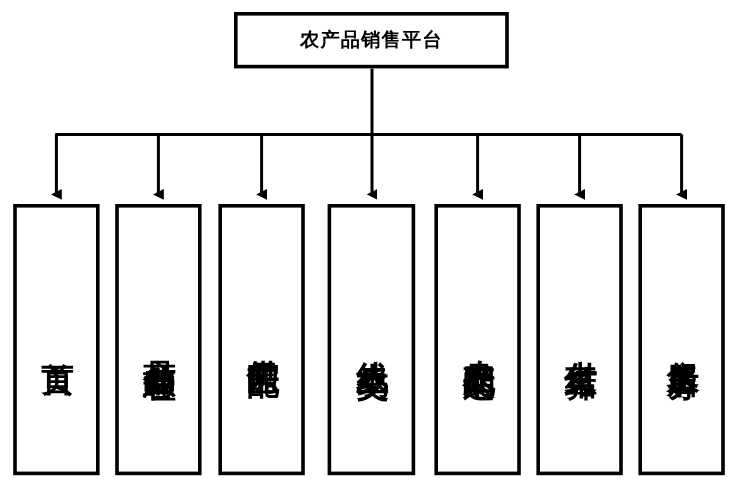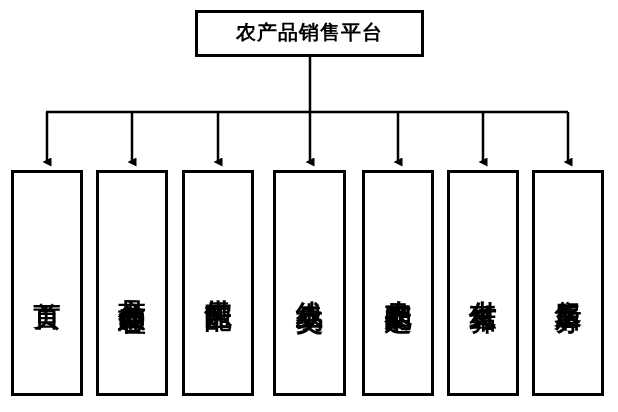--- a/index.html
+++ b/index.html
@@ -32,27 +32,27 @@
     align-items: center;
     justify-content: center;
   }
   .root-node {
     left: 195px;
     top: 10px;
     width: 229px;
     height: 47px;
   }
   .root-label {
-    font-size: 20px;
+    font-size: 16px;
     font-weight: bold;
     letter-spacing: 1px;
     color: #000000;
     line-height: 1;
     white-space: nowrap;
-    font-family: Liberation Mono, monospace;
+    font-family: Liberation Sans, sans-serif;
   }
   .leaf-node {
     top: 170px;
     height: 226px;
   }
   .leaf-label {
     writing-mode: vertical-rl;
     text-orientation: upright;
     font-size: 27px;
     font-weight: bold;

